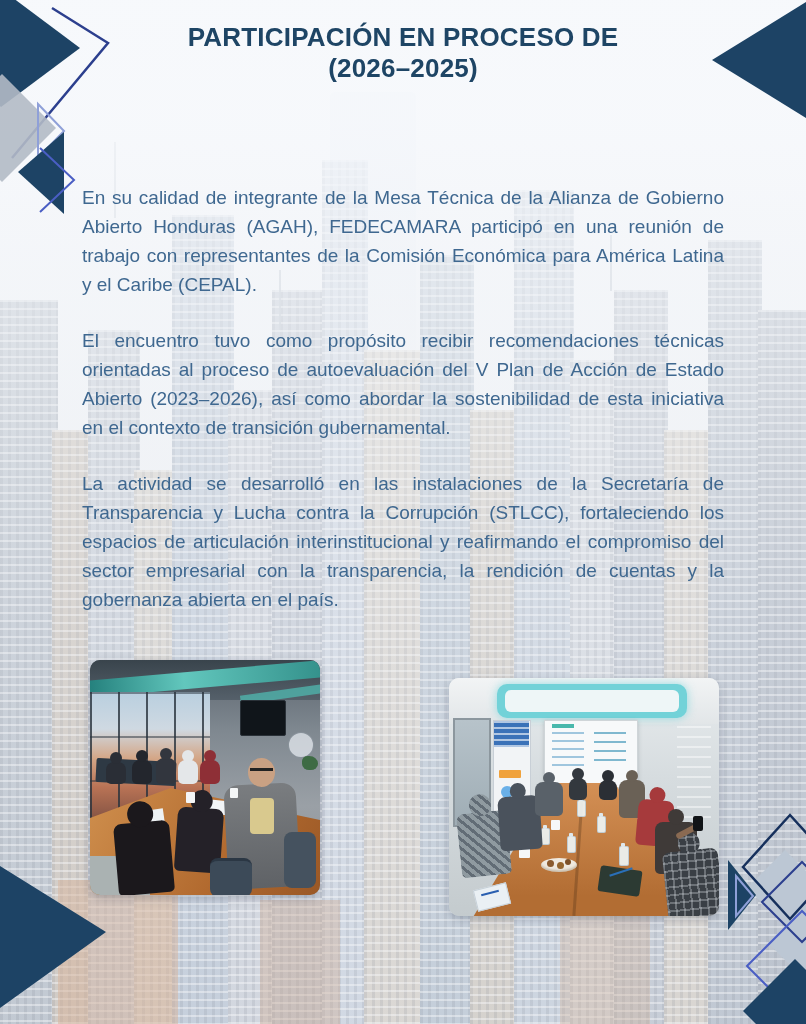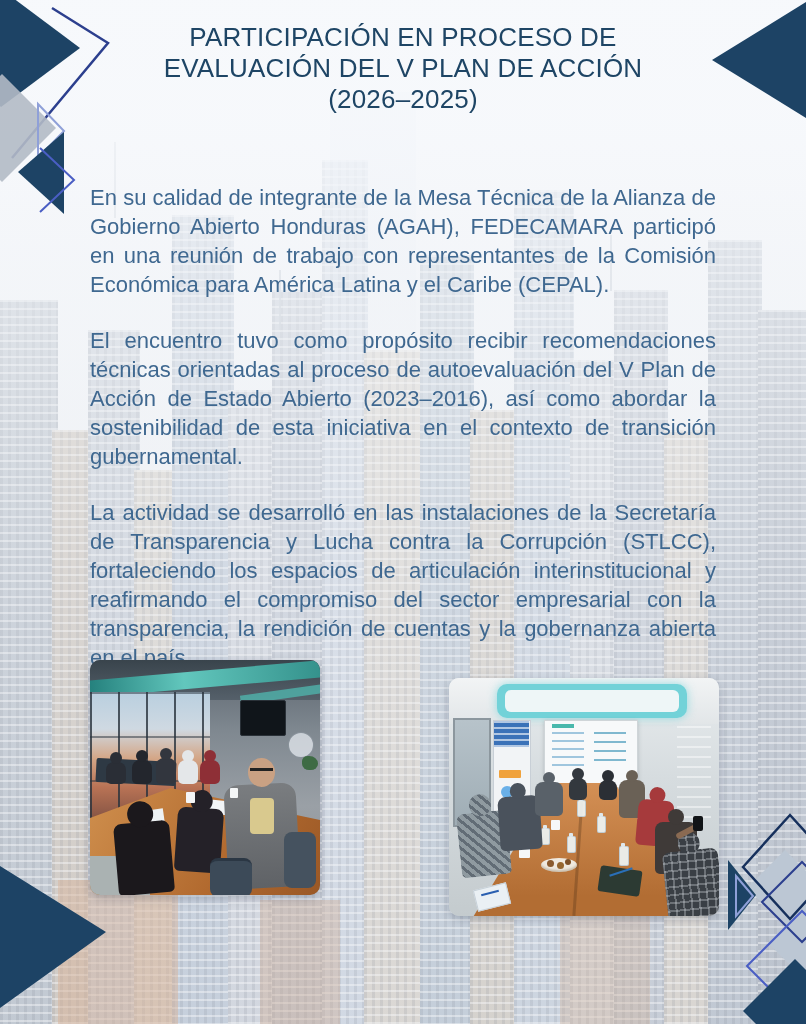--- a/index.html
+++ b/index.html
@@ -14,24 +14,24 @@
           repeating-linear-gradient(90deg, rgba(25,35,55,.16) 0 3px, rgba(0,0,0,0) 3px 8px);}
   .antenna{position:absolute;width:2px;background:rgba(150,162,178,.8);}
   .bg-overlay{position:absolute;inset:0;
         background:linear-gradient(180deg,
           rgba(247,249,252,.96) 0%, rgba(247,249,252,.9) 12%,
           rgba(245,247,250,.78) 26%, rgba(243,245,248,.66) 45%,
           rgba(241,243,247,.58) 62%, rgba(240,242,246,.52) 80%,
           rgba(238,240,244,.48) 100%);}
   
   .title-block{position:absolute;left:0;right:0;top:22px;text-align:center;}
-  .title-line{font-size:26px;line-height:31px;font-weight:400;letter-spacing:.2px;
+  .title-line{font-size:26px;line-height:31px;font-weight:700;letter-spacing:.2px;
         color:var(--title-color,#1e4565);}
   .content{position:absolute;left:0;right:0;top:183px;padding:0 82px;}
-  .body-par{margin:0 8px 27px;font-size:22px;line-height:29px;text-align:justify;
+  .body-par{margin:0 0 27px;font-size:19px;line-height:29px;text-align:justify;
         color:var(--body-text-color,#3f6890);}
   
   svg.deco{position:absolute;overflow:visible;}
   
   .photo{position:absolute;border-radius:10px;overflow:hidden;
          box-shadow:0 3px 10px rgba(40,50,70,.25);}
   .sil{position:absolute;border-radius:8px 8px 5px 5px;}
   .sil::before{content:"";position:absolute;left:50%;transform:translateX(-50%);
         border-radius:50%;background:inherit;}
   .sil.h12::before{top:-10px;width:12px;height:12px;}
@@ -99,27 +99,26 @@
     <polygon points="53,61 100,9 147,61 100,113" style="fill:none;stroke:var(--outline-navy,#16305c);stroke-width:2.5;"></polygon>
     <polygon points="72,96 112,56 152,96 112,136" style="fill:none;stroke:var(--outline-blue,#2c3f8e);stroke-width:2;"></polygon>
     <polygon points="57,160 112,105 167,160 112,215" style="fill:none;stroke:var(--periwinkle,#4a5ec4);stroke-width:2;"></polygon>
     <polygon points="38,54 66,89 38,124" style="fill:var(--navy-shape,#1d4365);"></polygon>
     <polygon points="46,70 63,90 46,110" style="fill:none;stroke:var(--light-outline,#8fa0d8);stroke-width:2;"></polygon>
     <polygon points="53,205 105,153 157,205 105,257" style="fill:var(--navy-shape,#1d4365);"></polygon>
   </svg>
 
   <div class="title-block">
     <div class="title-line">PARTICIPACIÓN EN PROCESO DE</div>
-    <div class="title-line">EVALUACIÓN DEL V PLAN DE ACCIÓN</div>
     <div class="title-line">(2026–2025)</div>
   </div>
 
   <div class="content">
     <p class="body-par">En su calidad de integrante de la Mesa Técnica de la Alianza de Gobierno Abierto Honduras (AGAH), FEDECAMARA participó en una reunión de trabajo con representantes de la Comisión Económica para América Latina y el Caribe (CEPAL).</p>
-    <p class="body-par">El encuentro tuvo como propósito recibir recomendaciones técnicas orientadas al proceso de autoevaluación del V Plan de Acción de Estado Abierto (2023–2016), así como abordar la sostenibilidad de esta iniciativa en el contexto de transición gubernamental.</p>
+    <p class="body-par">El encuentro tuvo como propósito recibir recomendaciones técnicas orientadas al proceso de autoevaluación del V Plan de Acción de Estado Abierto (2023–2026), así como abordar la sostenibilidad de esta iniciativa en el contexto de transición gubernamental.</p>
     <p class="body-par">La actividad se desarrolló en las instalaciones de la Secretaría de Transparencia y Lucha contra la Corrupción (STLCC), fortaleciendo los espacios de articulación interinstitucional y reafirmando el compromiso del sector empresarial con la transparencia, la rendición de cuentas y la gobernanza abierta en el país.</p>
   </div>
 
   <div class="photo" style="left:90px;top:660px;width:230px;height:235px;">
     <div class="abs" style="inset:0;background:linear-gradient(180deg,#5a646d 0%,#7f8890 30%,#9aa0a6 62%,#8d9298 100%);"></div>
     <div class="abs" style="left:0;top:0;width:100%;height:40px;background:linear-gradient(180deg,#39444c,#55606a);"></div>
     <div class="abs" style="left:-10px;top:10px;width:260px;height:17px;transform:rotate(-5deg);background:linear-gradient(90deg,#1f7a77,#62c7bd 40%,#2e8a85);"></div>
     <div class="abs" style="left:150px;top:28px;width:110px;height:9px;transform:rotate(-8deg);background:#4fb3ab;opacity:.8;"></div>
     <div class="abs" style="left:0;top:32px;width:120px;height:132px;background:linear-gradient(180deg,#b9cfdf 0%,#cfd9e2 28%,#d4a788 50%,#b97355 72%,#7d4f41 100%);background-image:repeating-linear-gradient(90deg,rgba(40,50,60,.8) 0 2px,rgba(0,0,0,0) 2px 28px),repeating-linear-gradient(180deg,rgba(40,50,60,.5) 0 2px,rgba(0,0,0,0) 2px 44px),linear-gradient(180deg,#b9cfdf 0%,#cfd9e2 28%,#d4a788 50%,#b97355 72%,#7d4f41 100%);"></div>
     <div class="abs" style="left:150px;top:40px;width:44px;height:34px;background:#10151a;border:1px solid #2a3138;border-radius:2px;"></div>

